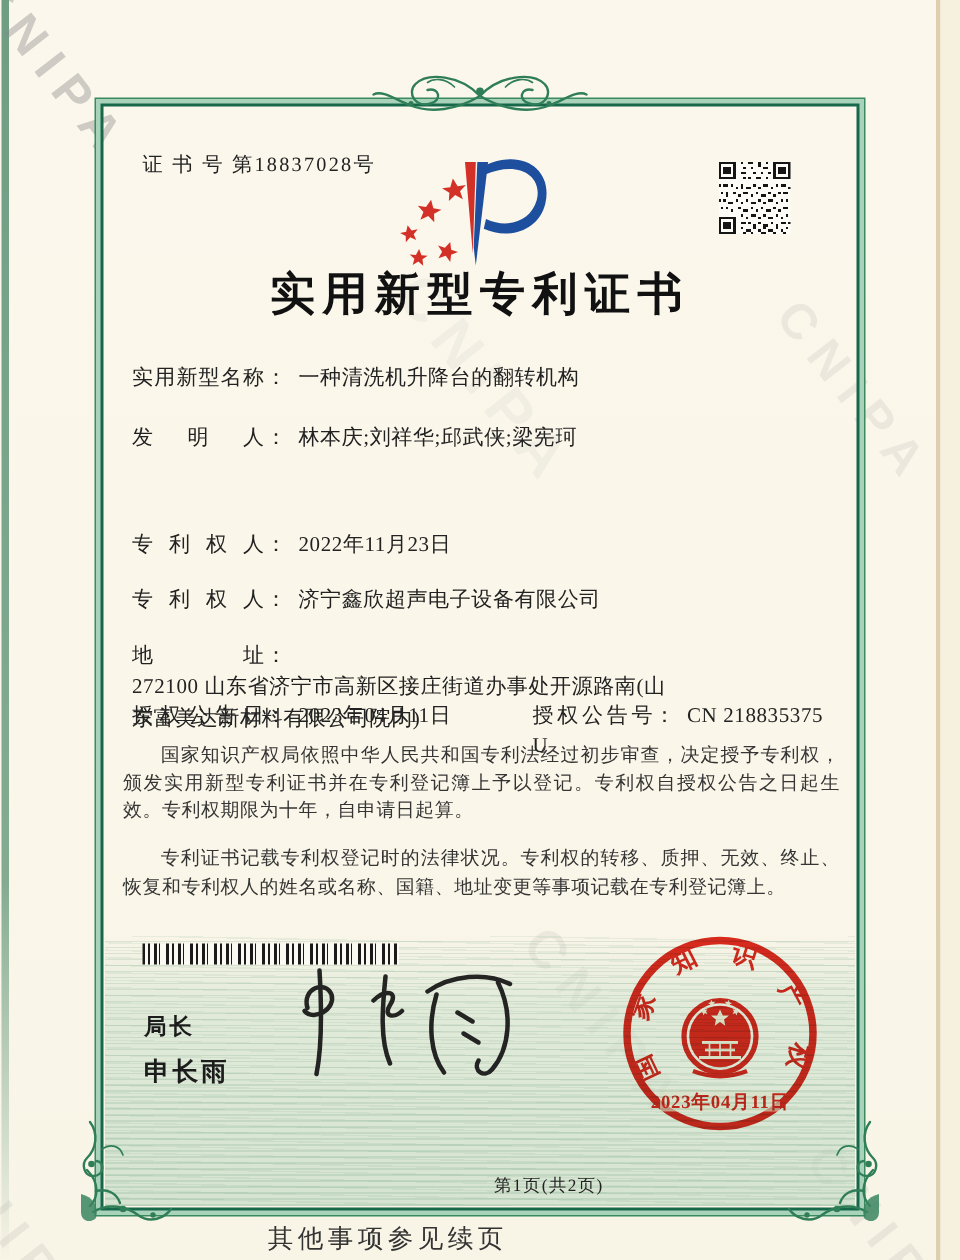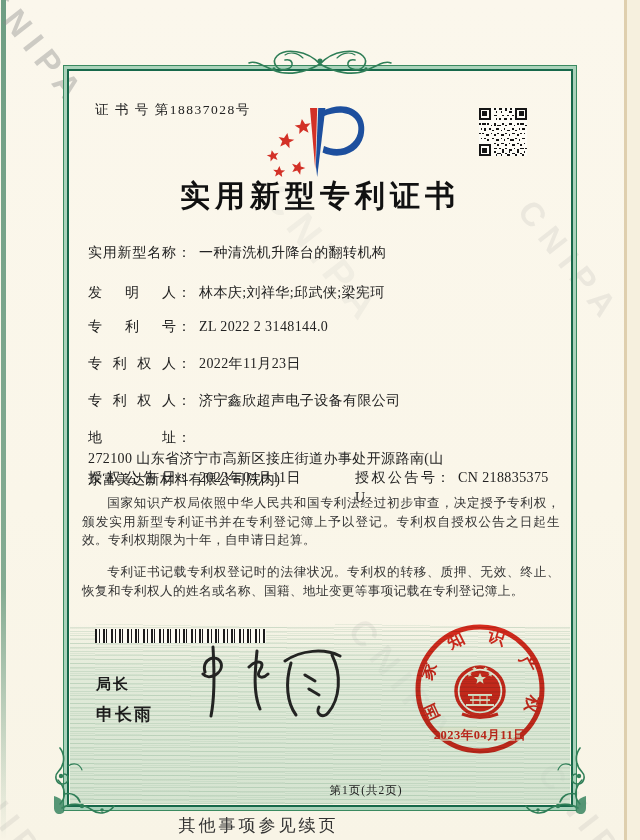--- a/index.html
+++ b/index.html
@@ -180,23 +180,20 @@
   </svg>
 
   <div class="title">实用新型专利证书</div>
 
   <div class="row r1">
     <span class="flabel">实用新型名称</span><span class="colon">：</span><span class="fval">一种清洗机升降台的翻转机构</span>
   </div>
   <div class="row r2">
     <span class="flabel">发明人</span><span class="colon">：</span><span class="fval">林本庆;刘祥华;邱武侠;梁宪珂</span>
   </div>
-  <div class="row r3">
-    <span class="flabel">专利号</span><span class="colon">：</span><span class="fval">ZL 2022 2 3148144.0</span>
-  </div>
   <div class="row r4">
     <span class="flabel">专利权人</span><span class="colon">：</span><span class="fval">2022年11月23日</span>
   </div>
   <div class="row r5">
     <span class="flabel">专利权人</span><span class="colon">：</span><span class="fval">济宁鑫欣超声电子设备有限公司</span>
   </div>
   <div class="row r6">
     <span class="flabel">地址</span><span class="colon">：</span><span class="fval block">272100 山东省济宁市高新区接庄街道办事处开源路南(山东富美达新材料有限公司院内)</span>
   </div>
   <div class="row r7">

